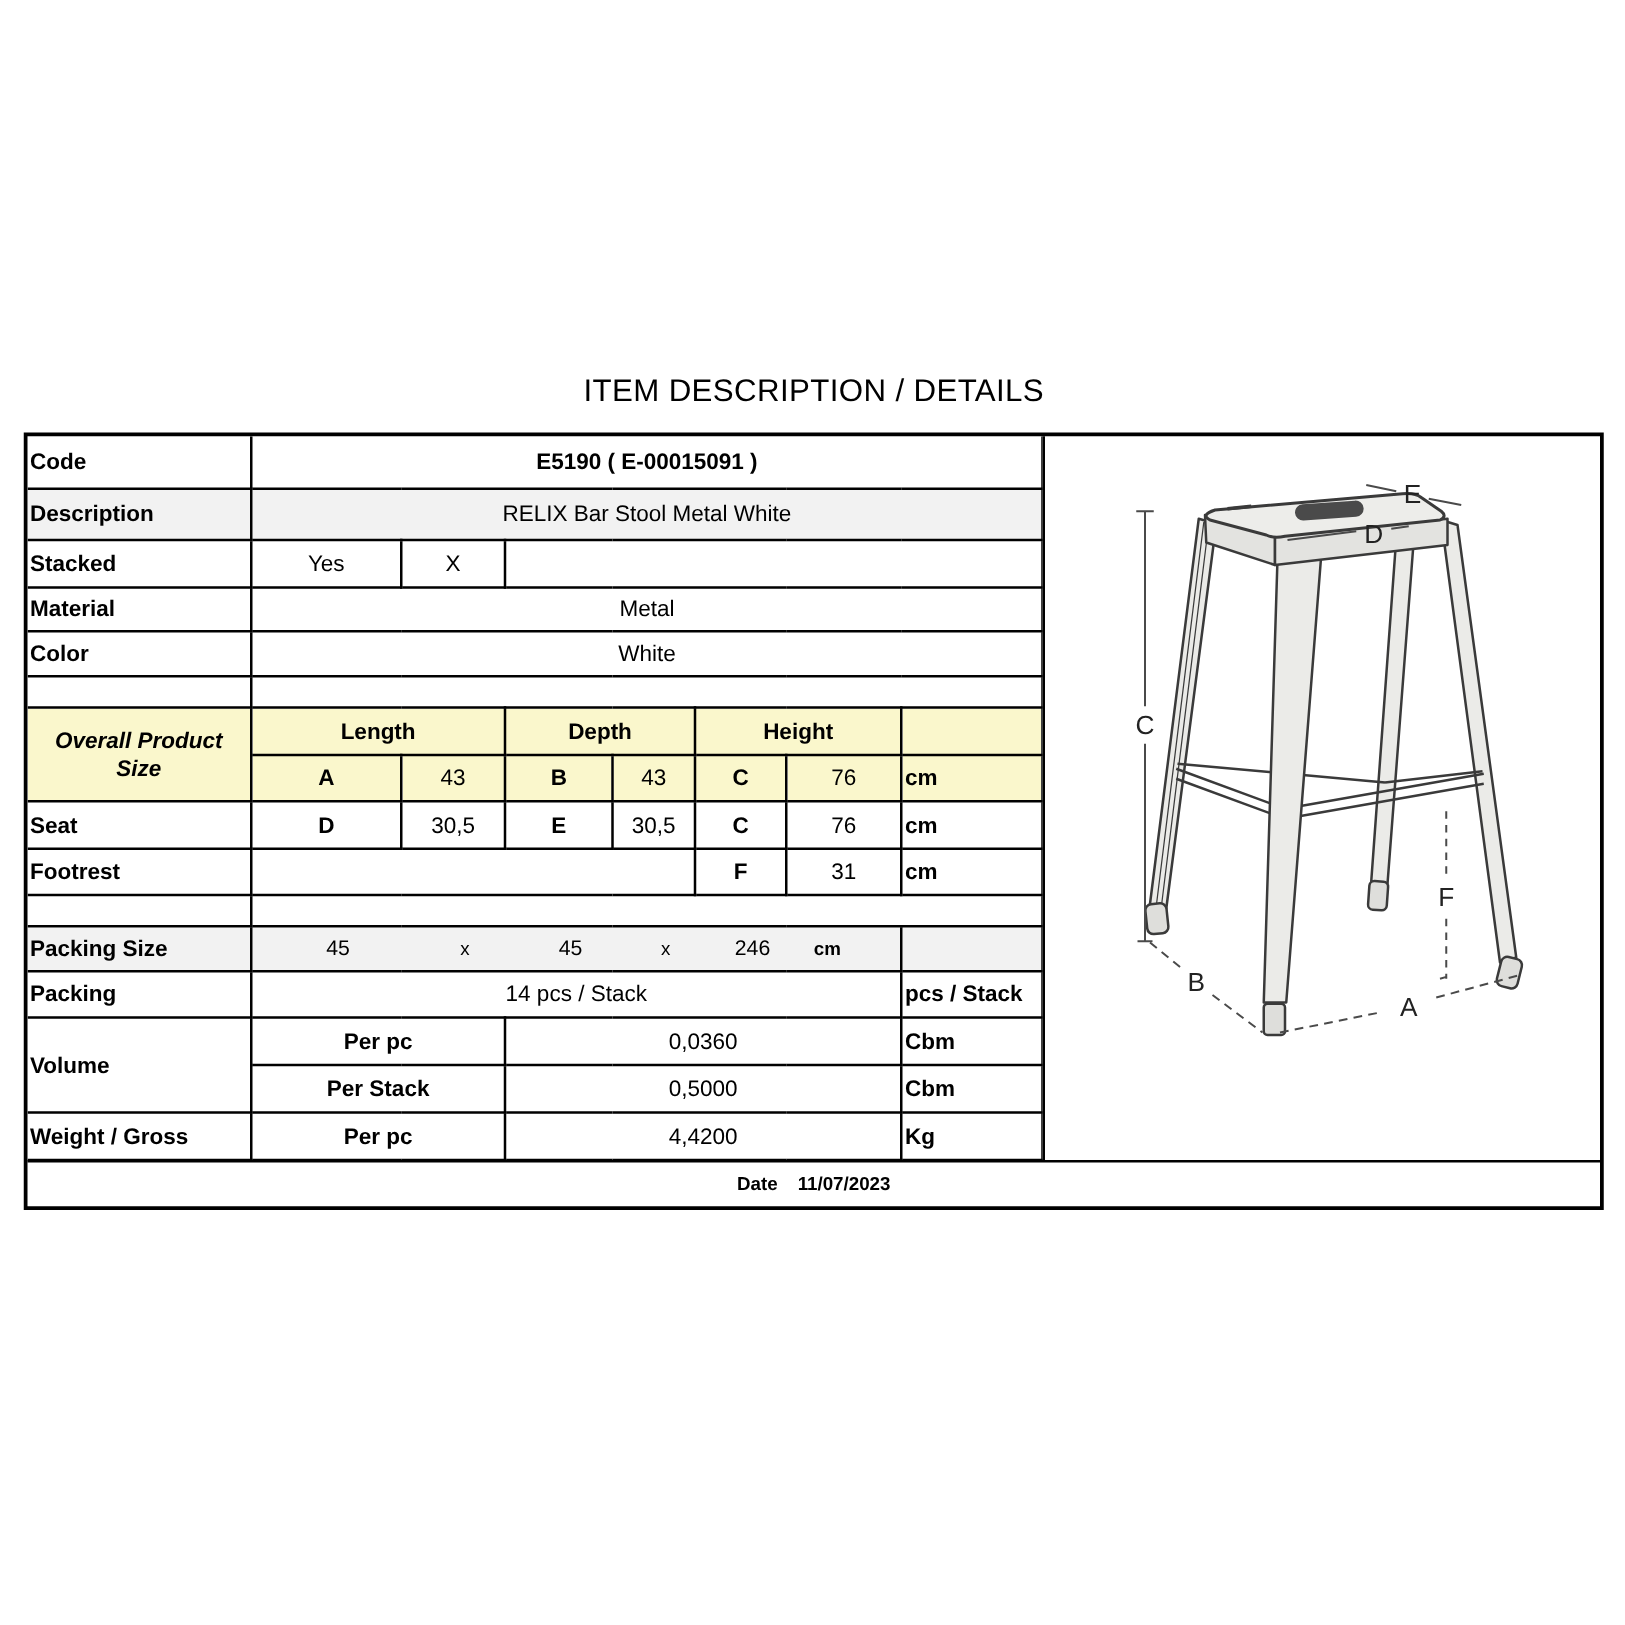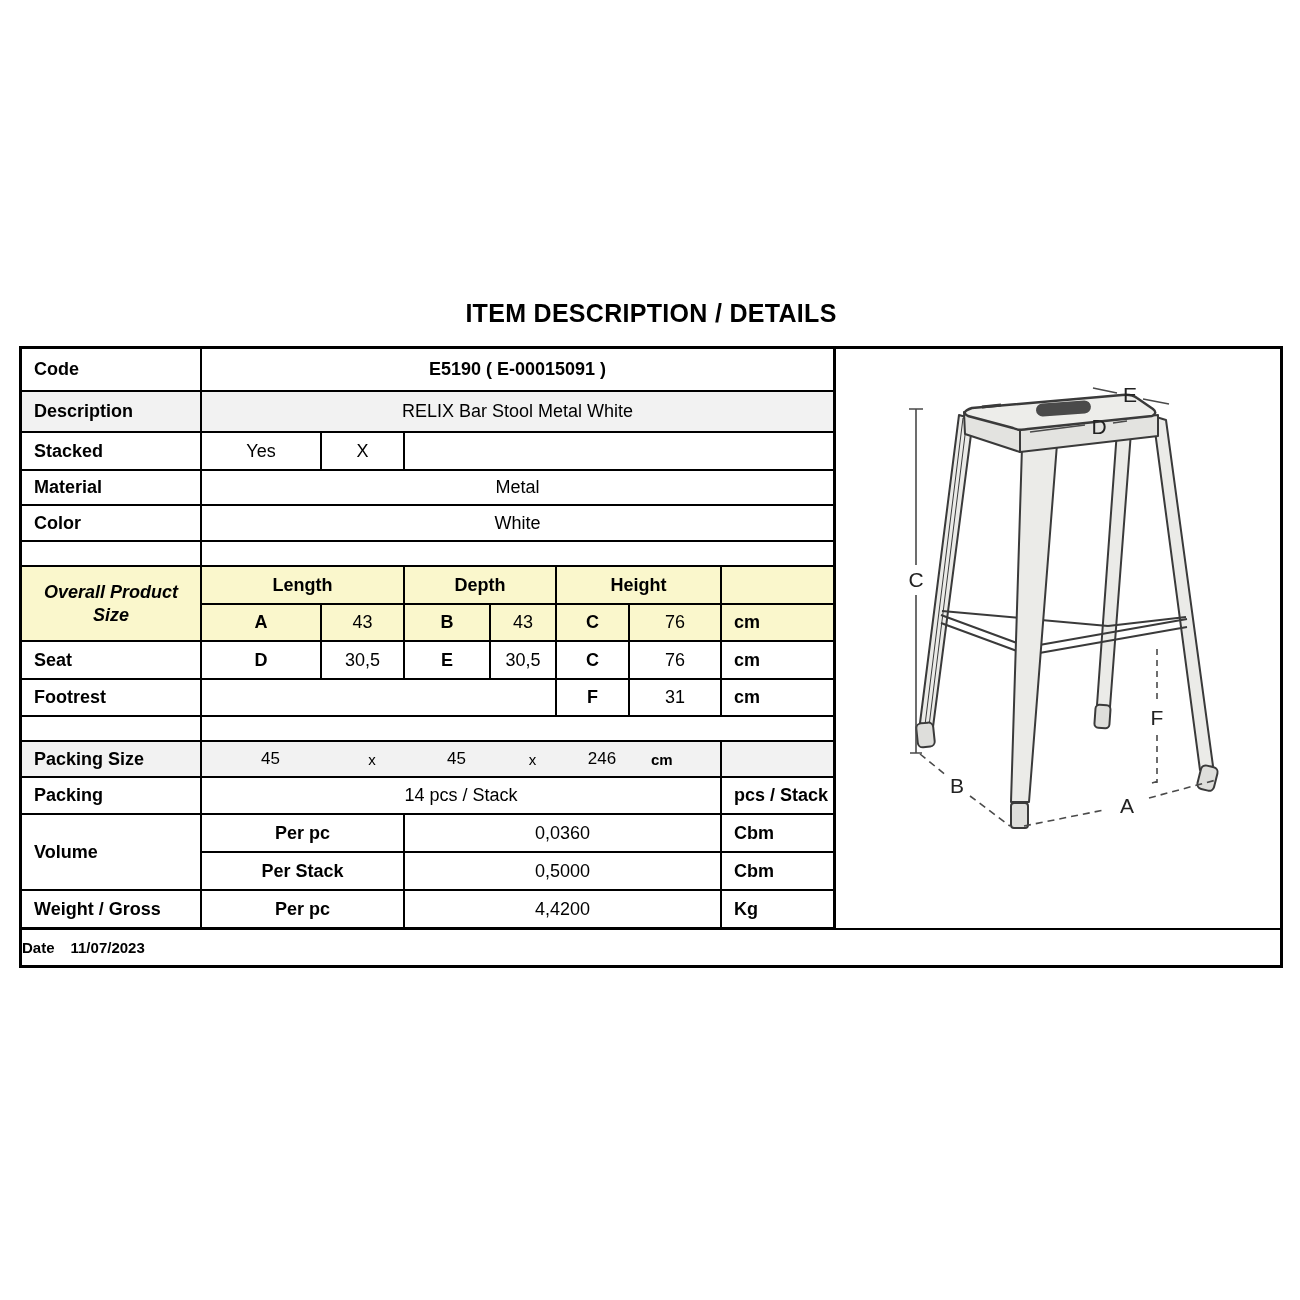--- a/index.html
+++ b/index.html
@@ -1,22 +1,22 @@
 <!DOCTYPE html>
 <html><head>
 <meta charset="utf-8">
 <style>
   html,body{margin:0;padding:0;background:#ffffff;}
   body{width:1300px;height:1300px;position:relative;font-family:"Liberation Sans","DejaVu Sans",sans-serif;color:#000;}
   .page-title{position:absolute;left:19px;top:299px;width:1264px;text-align:center;
-    font-size:25px;font-weight:bold;letter-spacing:.3px;}
+    font-size:25px;font-weight:normal;letter-spacing:.3px;}
   .sheet{position:absolute;left:19px;top:346px;width:1258px;height:616px;border:3px solid #000;box-sizing:content-box;}
   .left-wrap{position:absolute;left:0;top:0;width:812px;height:581px;overflow:hidden;}
   table.spec{border-collapse:collapse;table-layout:fixed;width:812px;}
-  table.spec td{border:2px solid #000;vertical-align:middle;padding:0 12px;overflow:hidden;
+  table.spec td{border:2px solid #000;vertical-align:middle;padding:0 2px;overflow:hidden;
     font-size:18px;white-space:nowrap;}
   table.spec tr:first-child td{border-top:none;}
   table.spec td:first-child{border-left:none;}
   td.lbl{font-weight:bold;font-size:17px;text-align:left;}
   td.ctr{text-align:center;}
   td.b{font-weight:bold;}
   td.unit{font-weight:bold;font-size:15px;text-align:left;}
   td.small{font-weight:bold;font-size:15px;}
   .gray{background:#f2f2f2;}
   .yellow{background:#faf7cc;}
@@ -26,21 +26,21 @@
   .h25{height:25px}.h37{height:37px}
   .ps-grid{display:grid;grid-template-columns:120px 83px 86px 66px 73px 92px;align-items:center;}
   .ps-grid span{text-align:center;font-size:17px;margin-left:17px;}
   .ps-grid .sep{font-size:15px;}
   .ps-grid .u{text-align:left;font-weight:bold;font-size:15px;padding-left:4px;}
   .drawing-box{position:absolute;left:812px;top:0;width:446px;height:579px;border-left:2px solid #000;box-sizing:border-box;}
   .drawing-head{height:82px;border-bottom:2px solid #000;display:flex;align-items:center;justify-content:center;
     font-weight:bold;font-size:19px;box-sizing:border-box;}
   .drawing-area{position:relative;width:444px;height:495px;}
   .date-row{position:absolute;left:0;top:579px;width:1258px;height:37px;border-top:2px solid #000;box-sizing:border-box;
-    display:flex;align-items:center;gap:16px;font-size:15px;font-weight:bold;}
+    display:flex;align-items:center;justify-content:center;gap:16px;font-size:15px;font-weight:bold;}
   svg text{font-family:"Liberation Sans","DejaVu Sans",sans-serif;}
 </style>
 </head>
 <body>
 
 <div class="page-title">ITEM DESCRIPTION / DETAILS</div>
 
 <div class="sheet">
 
   <div class="left-wrap">

